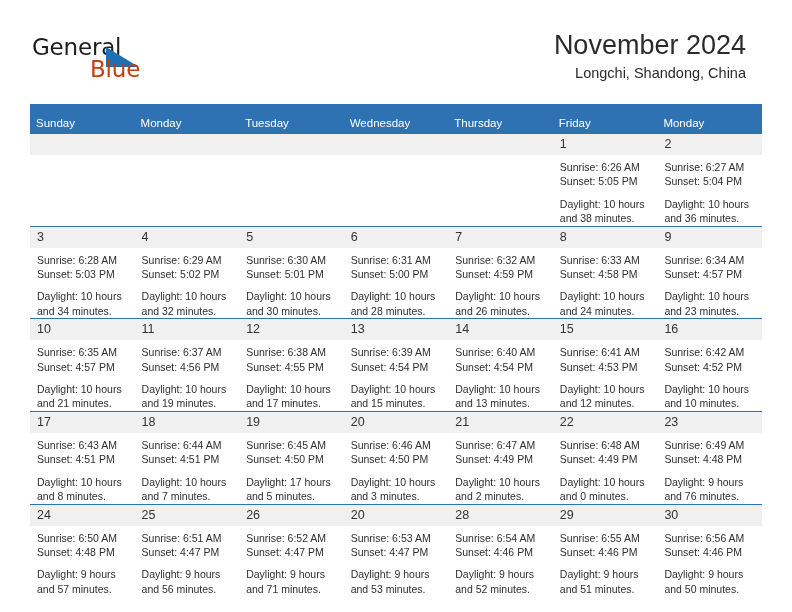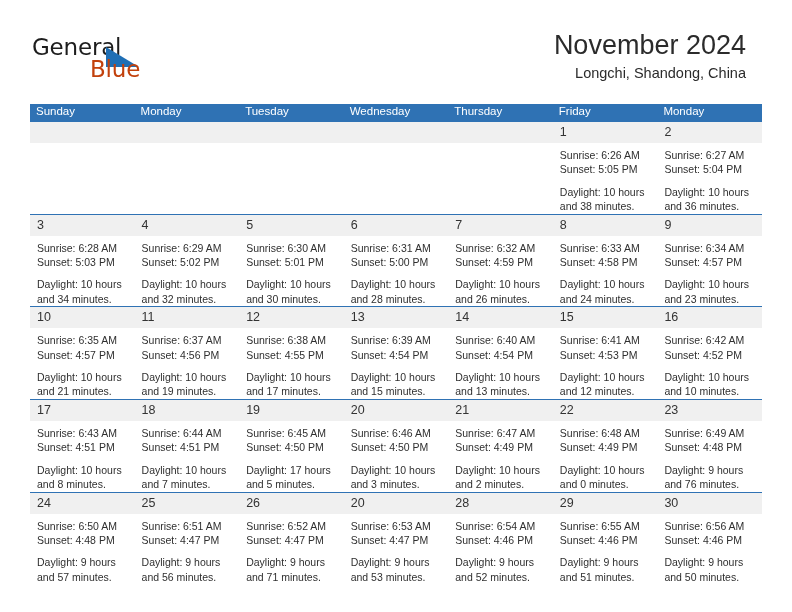--- a/index.html
+++ b/index.html
@@ -100,21 +100,21 @@
     border-collapse: collapse;
     table-layout: fixed;
   }
 
   .calendar th {
     background: #2f72b4;
     color: #ffffff;
     font-size: 11.5px;
     font-weight: 400;
     text-align: left;
-    padding: 0 0 5px 6px;
+    padding: 12px 0 5px 6px;
     height: 13px;
     border: none;
     font-family: "Liberation Sans", sans-serif;
   }
 
   .calendar td {
     width: 104.57px;
     vertical-align: top;
     padding: 0;
     border: none;

